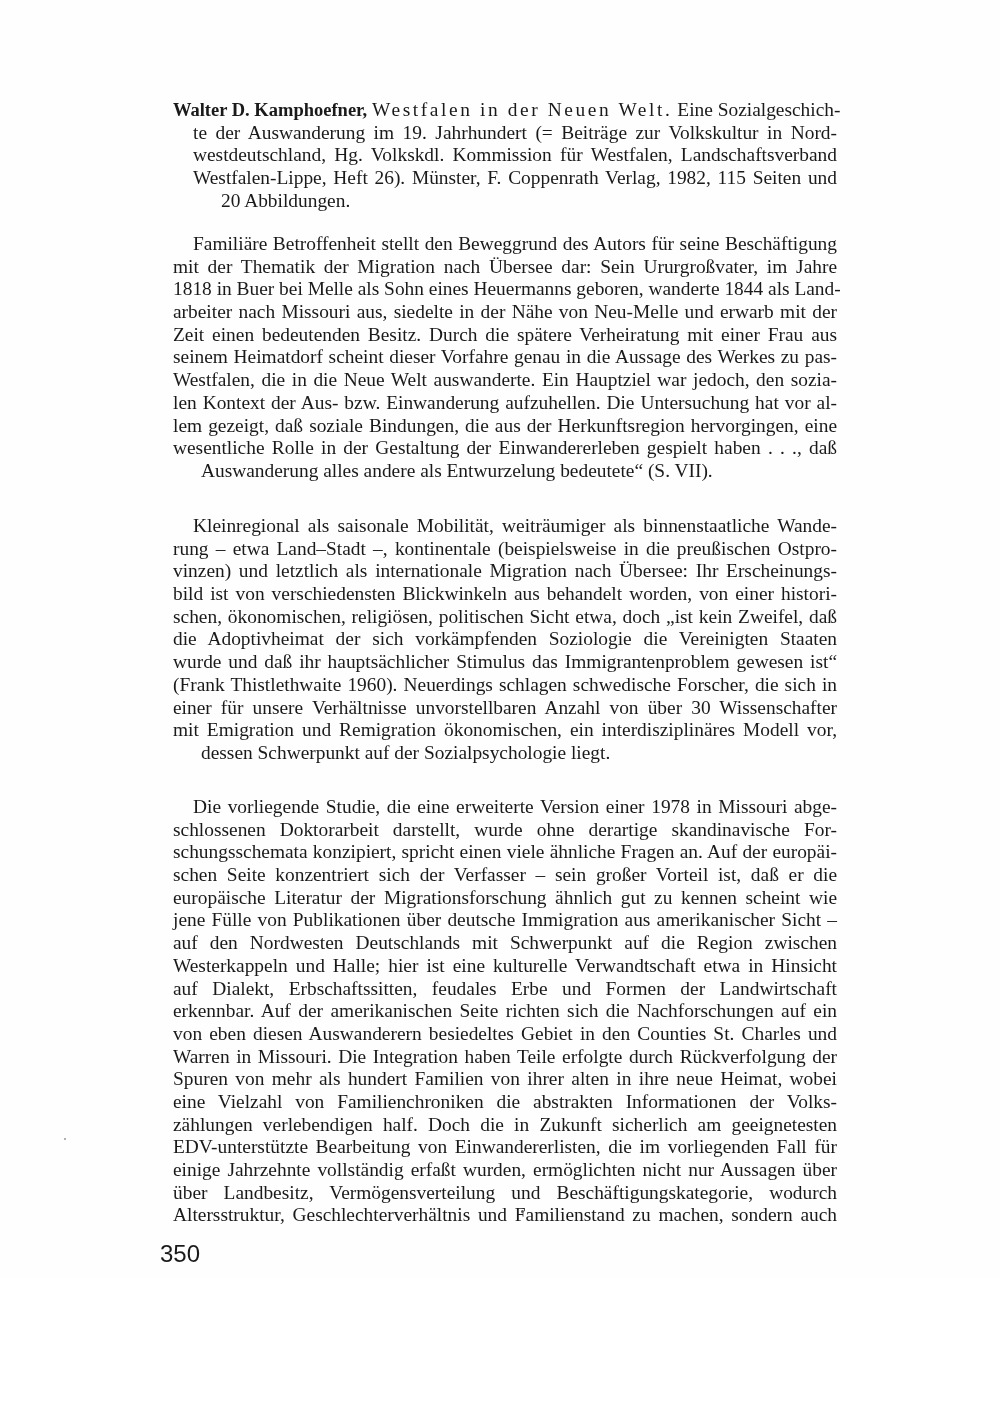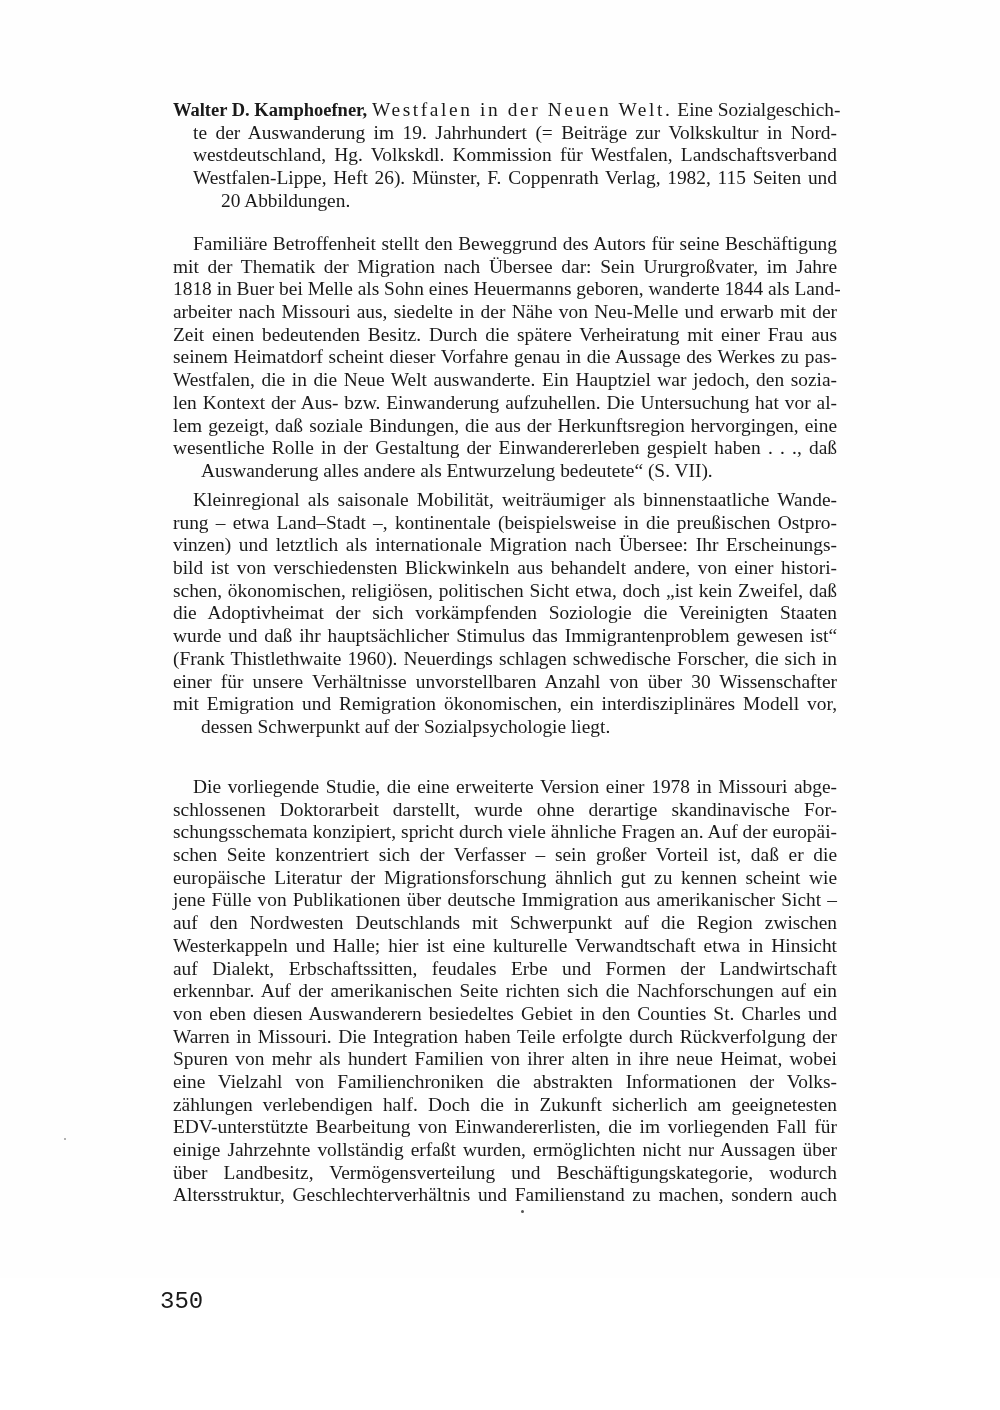--- a/index.html
+++ b/index.html
@@ -45,30 +45,29 @@
     .heading-block { top: 99px; }
     .heading-block .line.cont { padding-left: 20px; }
     .author {
       font-weight: bold;
       font-size: 18.5px;
     }
     .spaced-title {
       letter-spacing: 2.6px;
     }
     .p1 { top: 233px; }
-    .p2 { top: 489px; }
-    .p3 { top: 776px; }
+    .p2 { top: 515px; }
+    .p3 { top: 796px; }
     .page-number {
       position: absolute;
       left: 160px;
       top: 1240px;
       font-size: 24px;
-      font-family: Liberation Mono, monospace;
+      font-family: Liberation Sans, sans-serif;
       color: #1a1a1a;
-      margin-top: 48px;
     }
     .speck {
       position: absolute;
       width: 3px; height: 3px;
       background: #555;
       border-radius: 50%;
     }
   </style>
 </head>
 <body>
@@ -94,34 +93,34 @@
     <span class="line">len Kontext der Aus- bzw. Einwanderung aufzuhellen. Die Untersuchung hat vor al-</span>
     <span class="line">lem gezeigt, daß soziale Bindungen, die aus der Herkunftsregion hervorgingen, eine</span>
     <span class="line">wesentliche Rolle in der Gestaltung der Einwandererleben gespielt haben . . ., daß</span>
     <span class="line last">Auswanderung alles andere als Entwurzelung bedeutete“ (S. VII).</span>
   </div>
 
   <div class="text-block p2">
     <span class="line indent">Kleinregional als saisonale Mobilität, weiträumiger als binnenstaatliche Wande-</span>
     <span class="line">rung – etwa Land–Stadt –, kontinentale (beispielsweise in die preußischen Ostpro-</span>
     <span class="line">vinzen) und letztlich als internationale Migration nach Übersee: Ihr Erscheinungs-</span>
-    <span class="line">bild ist von verschiedensten Blickwinkeln aus behandelt andere, von einer histori-</span>
+    <span class="line">bild ist von verschiedensten Blickwinkeln aus behandelt worden, von einer histori-</span>
     <span class="line">schen, ökonomischen, religiösen, politischen Sicht etwa, doch „ist kein Zweifel, daß</span>
     <span class="line">die Adoptivheimat der sich vorkämpfenden Soziologie die Vereinigten Staaten</span>
     <span class="line">wurde und daß ihr hauptsächlicher Stimulus das Immigrantenproblem gewesen ist“</span>
     <span class="line">(Frank Thistlethwaite 1960). Neuerdings schlagen schwedische Forscher, die sich in</span>
     <span class="line">einer für unsere Verhältnisse unvorstellbaren Anzahl von über 30 Wissenschafter</span>
     <span class="line">mit Emigration und Remigration ökonomischen, ein interdisziplinäres Modell vor,</span>
     <span class="line last">dessen Schwerpunkt auf der Sozialpsychologie liegt.</span>
   </div>
 
   <div class="text-block p3">
     <span class="line indent">Die vorliegende Studie, die eine erweiterte Version einer 1978 in Missouri abge-</span>
     <span class="line">schlossenen Doktorarbeit darstellt, wurde ohne derartige skandinavische For-</span>
-    <span class="line">schungsschemata konzipiert, spricht durch viele ähnliche Fragen an. Auf der europäi-</span>
+    <span class="line">schungsschemata konzipiert, spricht einen viele ähnliche Fragen an. Auf der europäi-</span>
     <span class="line">schen Seite konzentriert sich der Verfasser – sein großer Vorteil ist, daß er die</span>
     <span class="line">europäische Literatur der Migrationsforschung ähnlich gut zu kennen scheint wie</span>
     <span class="line">jene Fülle von Publikationen über deutsche Immigration aus amerikanischer Sicht –</span>
     <span class="line">auf den Nordwesten Deutschlands mit Schwerpunkt auf die Region zwischen</span>
     <span class="line">Westerkappeln und Halle; hier ist eine kulturelle Verwandtschaft etwa in Hinsicht</span>
     <span class="line">auf Dialekt, Erbschaftssitten, feudales Erbe und Formen der Landwirtschaft</span>
     <span class="line">erkennbar. Auf der amerikanischen Seite richten sich die Nachforschungen auf ein</span>
     <span class="line">von eben diesen Auswanderern besiedeltes Gebiet in den Counties St. Charles und</span>
     <span class="line">Warren in Missouri. Die Integration haben Teile erfolgte durch Rückverfolgung der</span>
     <span class="line">Spuren von mehr als hundert Familien von ihrer alten in ihre neue Heimat, wobei</span>

